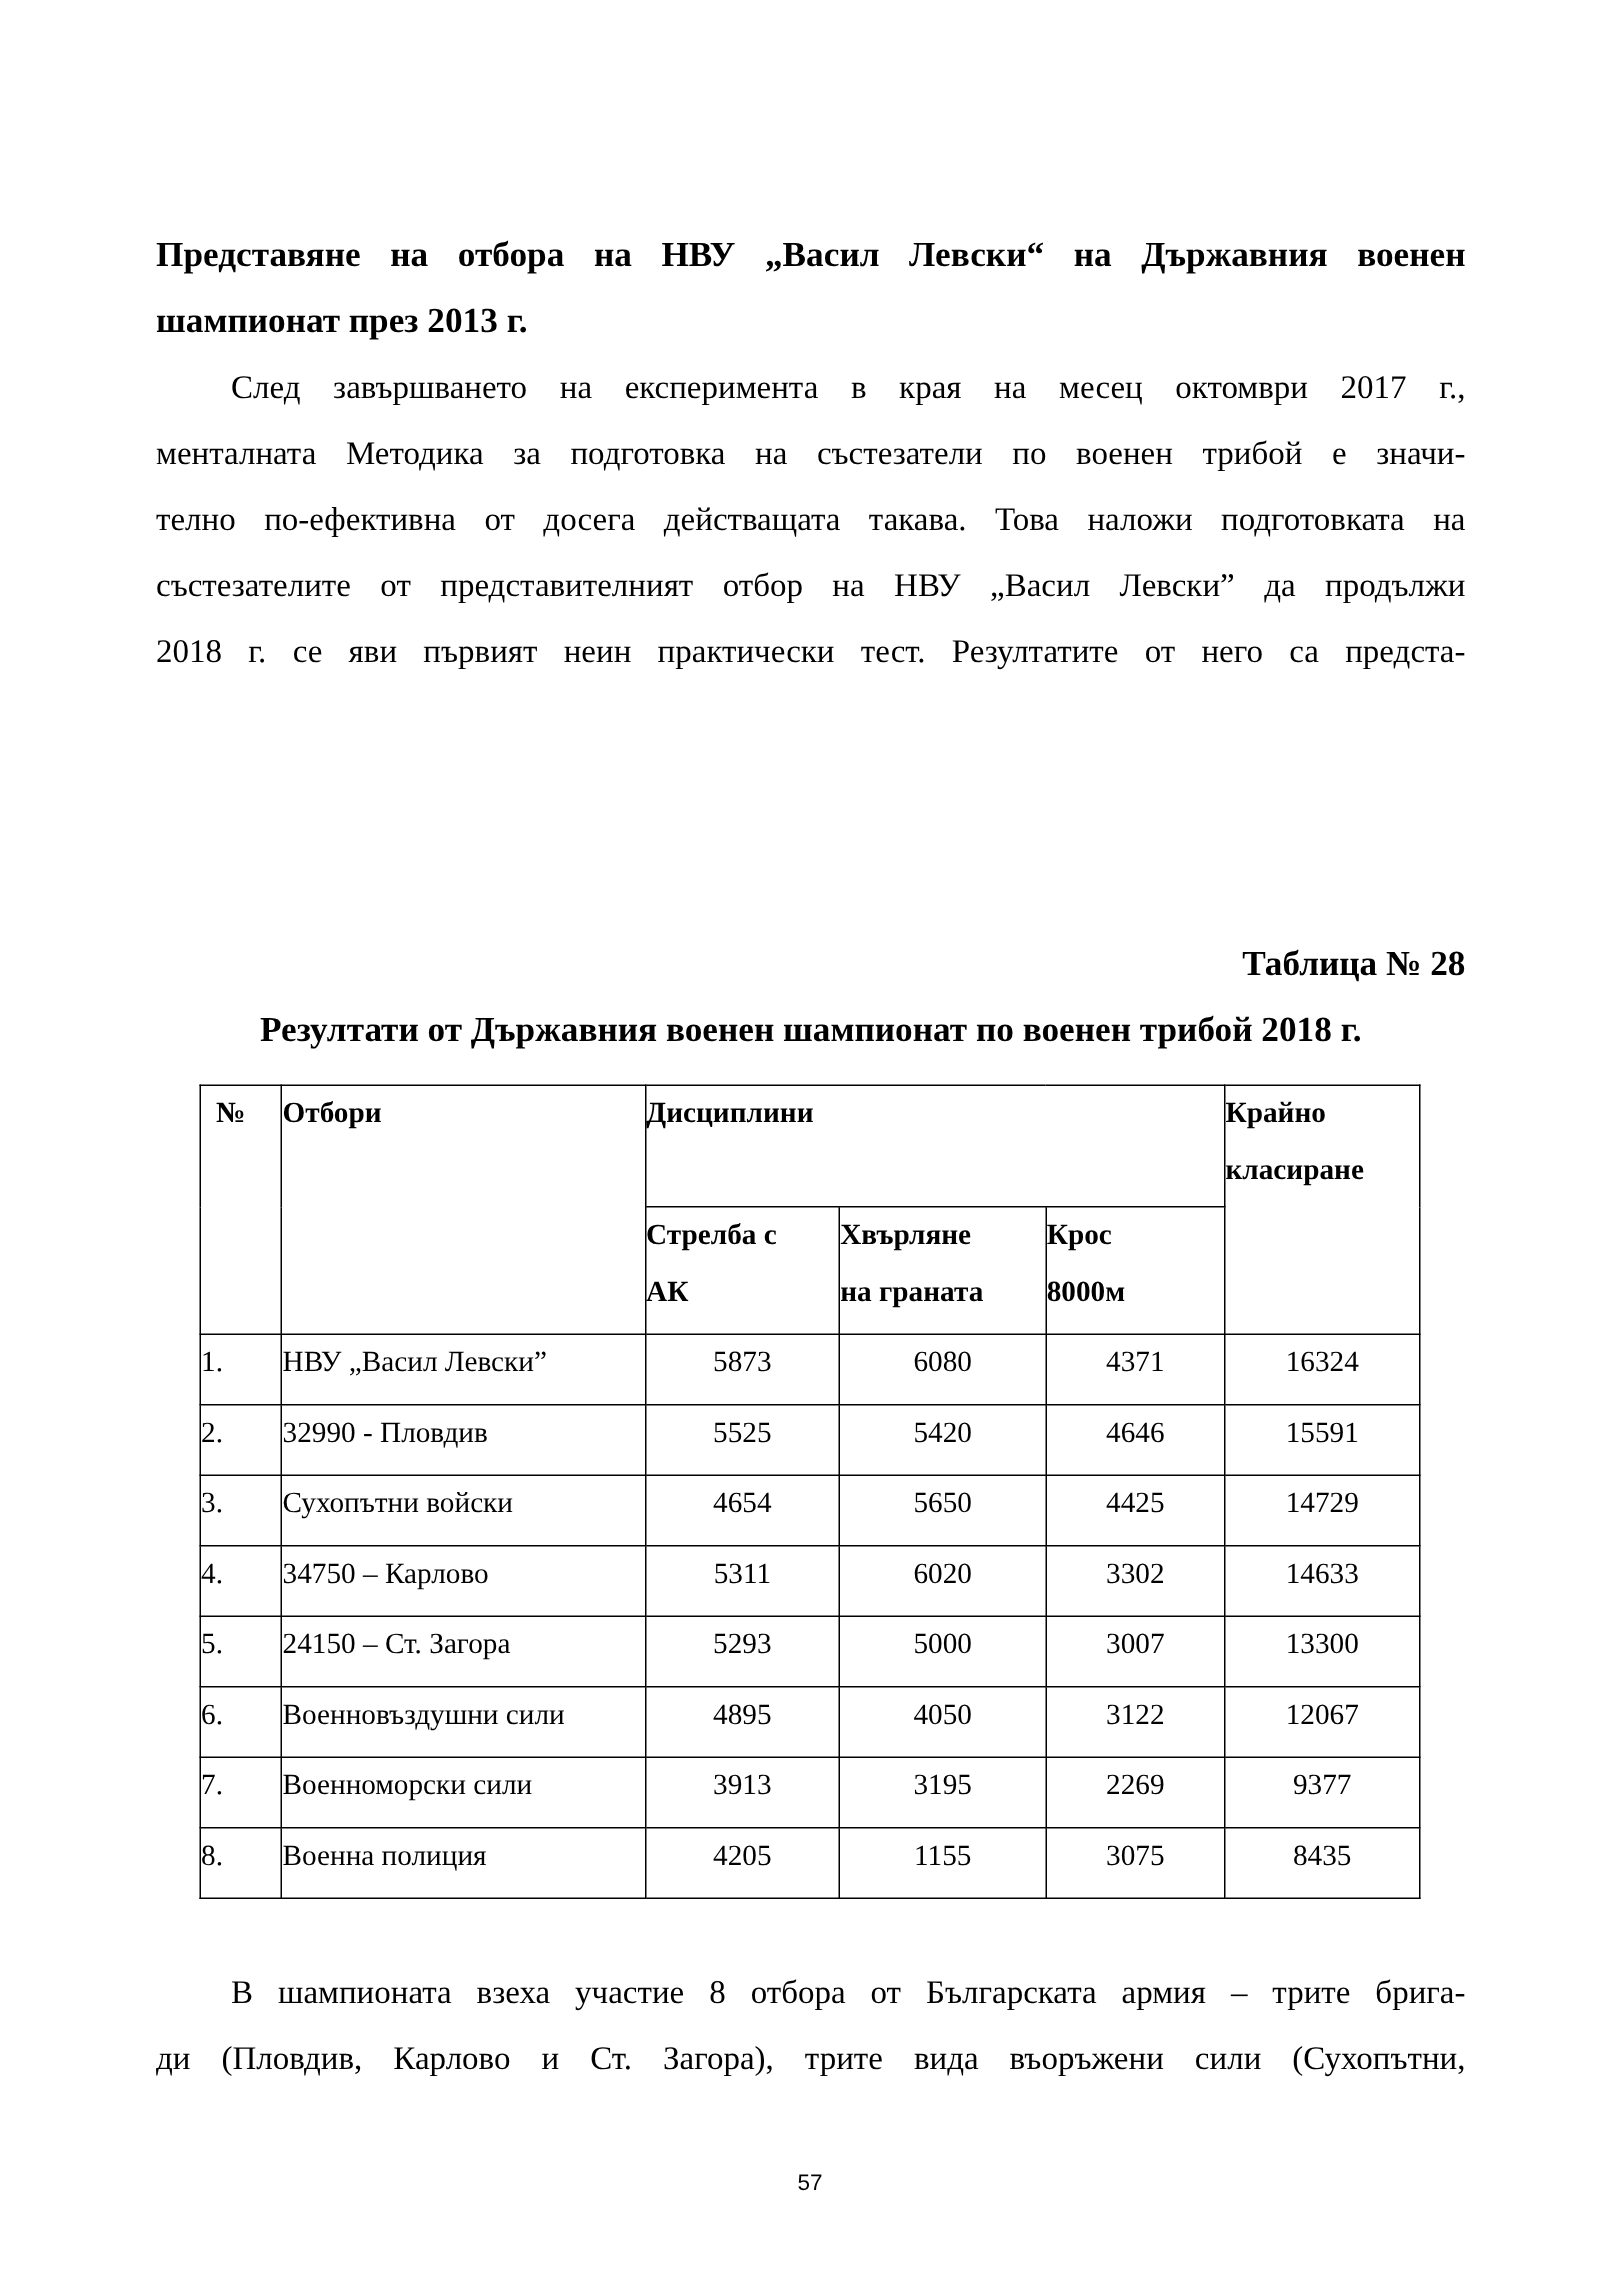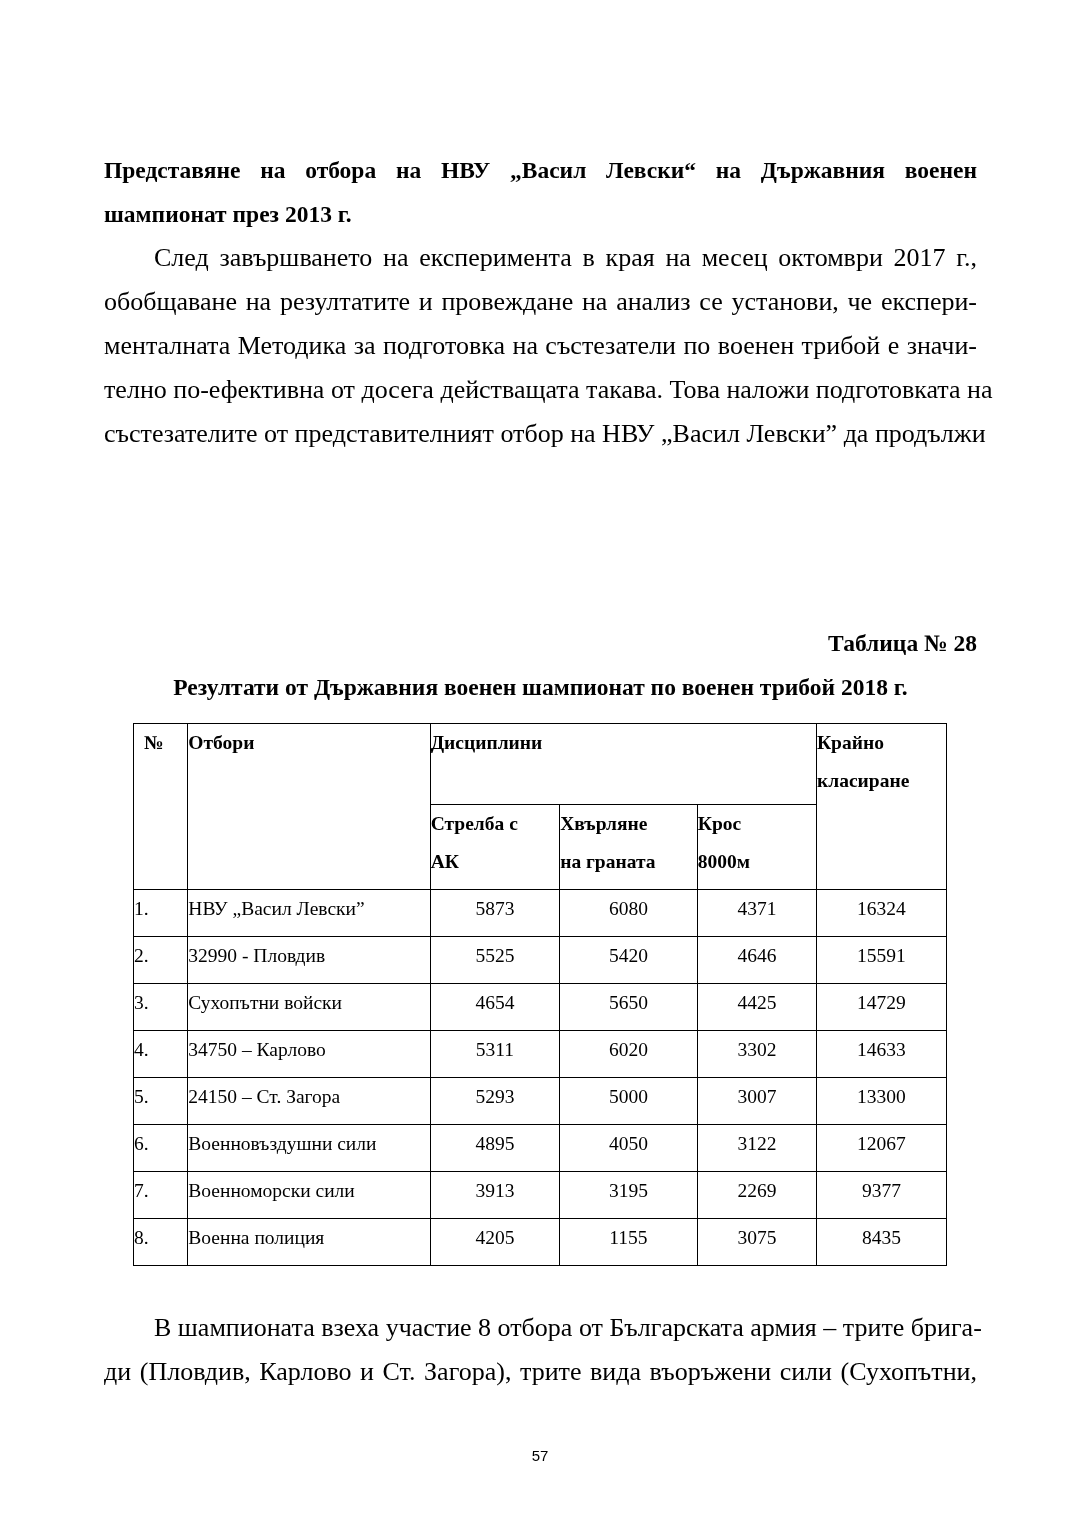--- a/index.html
+++ b/index.html
@@ -2,21 +2,21 @@
 <html><head>
 <meta charset="utf-8">
 <style>
   html, body { margin: 0; padding: 0; background: #ffffff; }
   body { width: 1080px; height: 1527px; position: relative; overflow: hidden;
          font-family: "Liberation Serif", "DejaVu Serif", serif; color: #000; }
   .page { position: absolute; left: 0; top: 0; width: 1080px; height: 1527px; }
   .heading { position: absolute; left: 104px; top: 148px; width: 873px;
              font-size: 23.5px; font-weight: bold; line-height: 44px;
              text-align: justify; text-align-last: left; }
-  .para { position: absolute; left: 104px; width: 873px; font-size: 26px;
+  .para { position: absolute; left: 104px; width: 873px; font-size: 22px;
           line-height: 44px; text-align: justify; }
   .para .line { display: block; text-align: justify; text-align-last: justify; white-space: nowrap; }
   .para .line.last { text-align-last: left; }
   .p1 { top: 236px; }
   .p2 { top: 1306px; }
   .indent { padding-left: 50px; }
   .table-label { position: absolute; right: 103px; top: 630px; font-size: 23.5px; font-weight: bold; }
   .table-caption { position: absolute; left: 104px; width: 873px; top: 674px;
                    text-align: center; font-size: 23.5px; font-weight: bold; }
   table.results { position: absolute; left: 133px; top: 723px; width: 814px;
@@ -40,24 +40,24 @@
 </style>
 </head>
 <body>
 
 <div class="page">
 
   <div class="heading">Представяне на отбора на НВУ „Васил Левски“ на Държавния военен шампионат през 2013 г.</div>
 
   <div class="para p1">
     <span class="line indent">След завършването на експеримента в края на месец октомври 2017 г.,</span>
-    <span class="line">обобщаване на резултатите и провеждане на анализ се установи, че експери-</span>
     <span class="line">менталната Методика за подготовка на състезатели по военен трибой е значи-</span>
     <span class="line">телно по-ефективна от досега действащата такава. Това наложи подготовката на</span>
     <span class="line">състезателите от представителният отбор на НВУ „Васил Левски” да продължи</span>
+    <span class="line">2018 г. се яви първият неин практически тест. Резултатите от него са предста-</span>
   </div>
 
   <div class="table-label">Таблица № 28</div>
   <div class="table-caption">Резултати от Държавния военен шампионат по военен трибой 2018 г.</div>
 
   <table class="results">
     <thead>
       <tr class="row1">
         <th class="h-num" rowspan="2">№</th>
         <th class="h-team" rowspan="2">Отбори</th>

